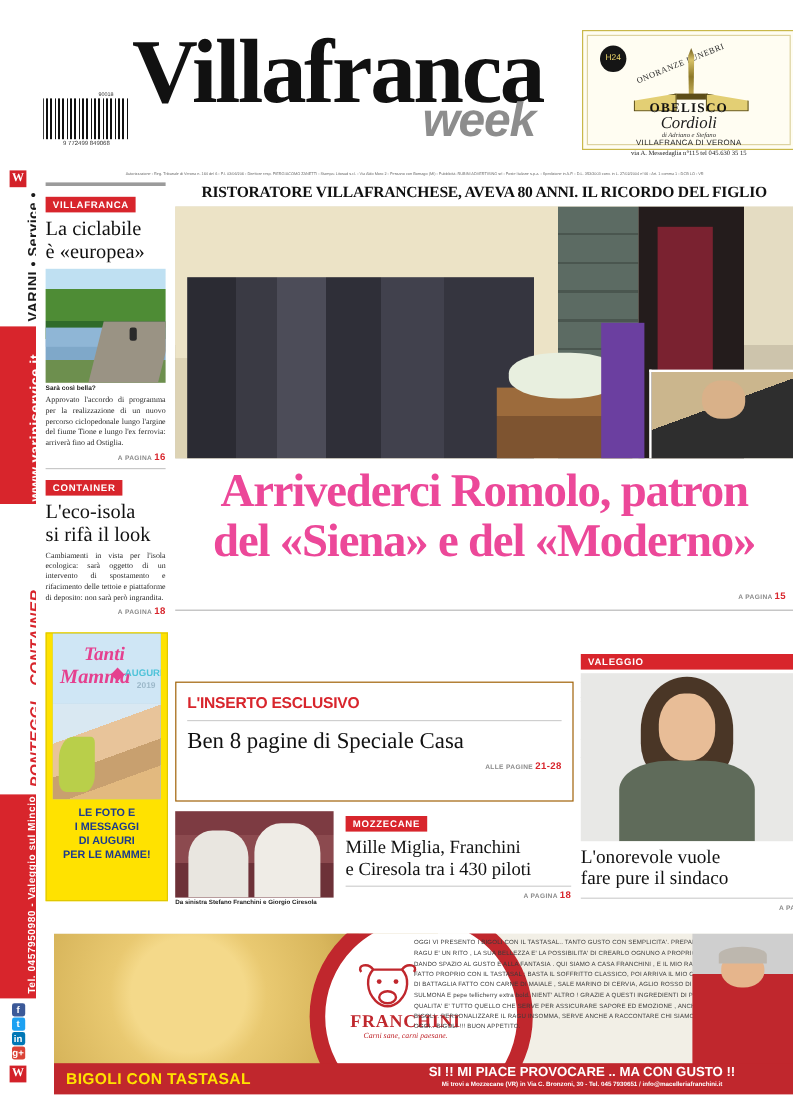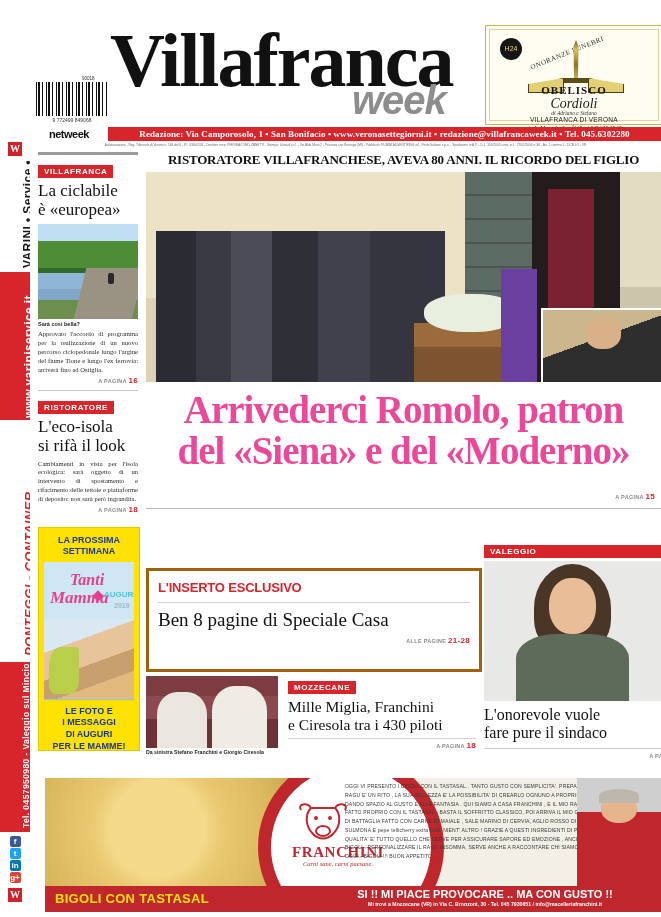--- a/index.html
+++ b/index.html
@@ -101,21 +101,21 @@
   .hr-main{position:absolute;left:146px;top:508px;width:515px;height:1px;background:#b9b9b9;}
 
   
   .cast{position:absolute;left:146px;top:515px;width:330px;}
   .cast-occh{font-family:"Liberation Serif",serif;font-size:8.5px;color:#222;margin-left:5px;}
   .cast-title{font-family:"Liberation Serif",serif;font-size:20px;color:#111;margin-top:3px;line-height:1.05;}
   .cast-body{position:absolute;left:484px;top:565px;width:92px;font-family:"Liberation Serif",serif;
              font-size:5.6px;line-height:1.42;color:#2b2b2b;text-align:justify;}
 
   
-  .inserto{position:absolute;left:146px;top:568px;width:330px;height:98px;border:3px solid #a16207;background:#fff;}
+  .inserto{position:absolute;left:146px;top:568px;width:330px;height:98px;border:1px solid #a16207;background:#fff;}
   .ins-k{font-family:"Liberation Sans",sans-serif;font-weight:bold;font-size:13px;color:#d8252c;padding:9px 0 0 9px;letter-spacing:-.2px;}
   .ins-rule{margin:7px 9px 0;border-top:1px solid #cfcfcf;}
   .ins-t{font-family:"Liberation Serif",serif;font-size:19px;color:#111;padding:6px 9px 0;}
   .ins-s{font-family:"Liberation Serif",serif;font-size:10.5px;color:#222;padding:2px 9px 0;}
   .ins-p{text-align:right;padding:5px 9px 0;}
 
   
   .mozz-photo{position:absolute;left:146px;top:676px;width:132px;height:72px;background:#7b3b3f;overflow:hidden;}
   .mozz-cap{position:absolute;left:146px;top:749px;width:132px;font-family:"Liberation Sans",sans-serif;
             font-weight:bold;font-size:5.2px;color:#222;}
@@ -205,24 +205,20 @@
       <div class="fun-wing l"></div>
       <div class="fun-wing r"></div>
       <div class="fun-name">OBELISCO</div>
       <div class="fun-cordioli">Cordioli</div>
       <div class="fun-cordioli-sub">di Adriano e Stefano</div>
       <div class="fun-city">VILLAFRANCA DI VERONA</div>
       <div class="fun-addr">via A. Messedaglia n°115   tel 045.630 35 15</div>
     </div>
   </div>
 
-  <div class="netbar">
-    <div class="netlogo">netweek</div>
-    <div class="nettext">Redazione: Via Camporosolo, 1  •  San Bonifacio  •  www.veronasettegiorni.it  •  redazione@villafrancaweek.it  •  Tel. 045.6302280</div>
-  </div>
   <div class="legal">Autorizzazione - Reg. Tribunale di Verona n. 164 del 6 - P.I. 03/06/206 - Direttore resp. PIERGIACOMO ZANETTI - Stampa: Litosud s.r.l. - Via Aldo Moro 2 - Pessano con Bornago (MI) - Pubblicità: RUBINI ADVERTISING srl - Poste Italiane s.p.a. - Spedizione in A.P. - D.L. 353/2003 conv. in L. 27/02/2004 n°46 - Art. 1 comma 1 - DCB LO - VR</div>
 
   <div class="lcol">
     <div class="sep"></div>
 
     <div>
       <span class="kicker">VILLAFRANCA</span>
       <div class="l-title" style="white-space:pre-line;">La ciclabile
 è «europea»</div>
       <div class="l-photo" style="background:linear-gradient(180deg,#bfe0f2 0 18%,#4e8c35 18% 46%,#2f6b2a 46% 62%,#7fa8c9 62% 80%,#6d8f4e 80% 100%);">
@@ -234,34 +230,32 @@
       <div class="l-body">Approvato l'accordo di programma per la realizzazione di un nuovo percorso ciclopedonale lungo l'argine del fiume Tione e lungo l'ex ferrovia: arriverà fino ad Ostiglia.</div>
       <div class="l-pag pagref">
         <span>A PAGINA</span>
         <b>16</b>
       </div>
     </div>
 
     <div class="rule" style="margin:5px 0 5px;"></div>
 
     <div>
-      <span class="kicker">RISTORATORE</span>
+      <span class="kicker">CONTAINER</span>
       <div class="l-title" style="white-space:pre-line;">L'eco-isola
 si rifà il look</div>
       <div class="l-body">Cambiamenti in vista per l'isola ecologica: sarà oggetto di un intervento di spostamento e rifacimento delle tettoie e piattaforme di deposito: non sarà però ingrandita.</div>
       <div class="l-pag pagref">
         <span>A PAGINA</span>
         <b>18</b>
       </div>
     </div>
   </div>
 
   <div class="promo">
-    <div class="promo-h" style="white-space:pre-line;">LA PROSSIMA
-SETTIMANA</div>
     <div class="promo-img">
       <div style="position:absolute;left:0;top:0;width:100%;height:42%;background:#cfe6f5;"></div>
       <div style="position:absolute;left:26px;top:9px;font-family:'Liberation Serif',serif;font-style:italic;font-weight:bold;font-size:16px;color:#e5408f;">Tanti</div>
       <div style="position:absolute;left:6px;top:26px;font-family:'Liberation Serif',serif;font-style:italic;font-weight:bold;font-size:17px;color:#e5408f;">Mamma</div>
       <div style="position:absolute;left:50px;top:30px;width:8px;height:8px;background:#e5408f;transform:rotate(45deg);"></div>
       <div style="position:absolute;left:60px;top:28px;font-family:'Liberation Sans',sans-serif;font-weight:bold;font-size:8px;color:#4fc3d9;">AUGURI</div>
       <div style="position:absolute;left:70px;top:40px;font-family:'Liberation Sans',sans-serif;font-weight:bold;font-size:7px;color:#9bb8c9;">2019</div>
       <div style="position:absolute;left:0;top:42%;width:100%;height:58%;background:linear-gradient(160deg,#d9e8f2 0 30%,#e8c49a 30% 55%,#c8a06f 55% 75%,#e2b97f 75% 100%);"></div>
       <div style="position:absolute;left:5px;top:62%;width:30px;height:34%;background:#b9cf4a;border-radius:40% 10% 30% 20%;"></div>
     </div>

